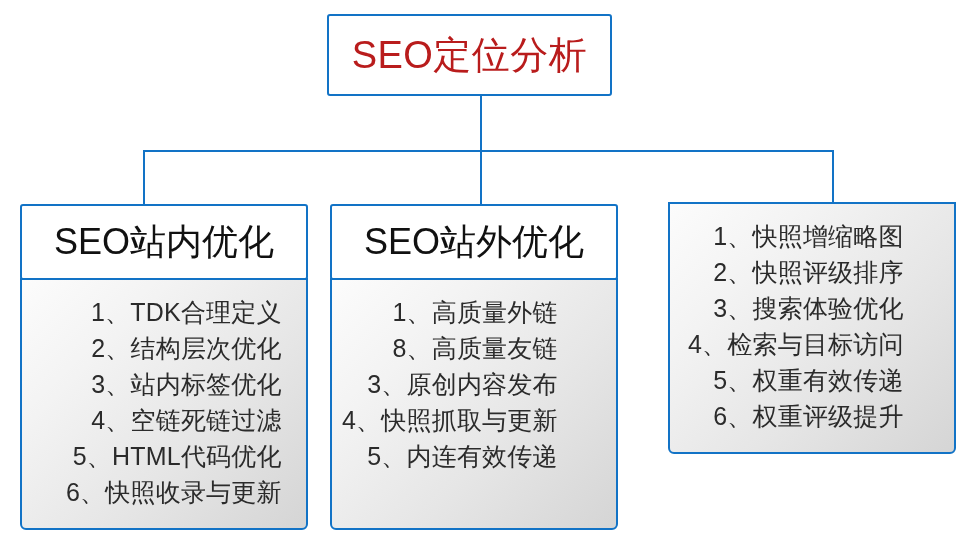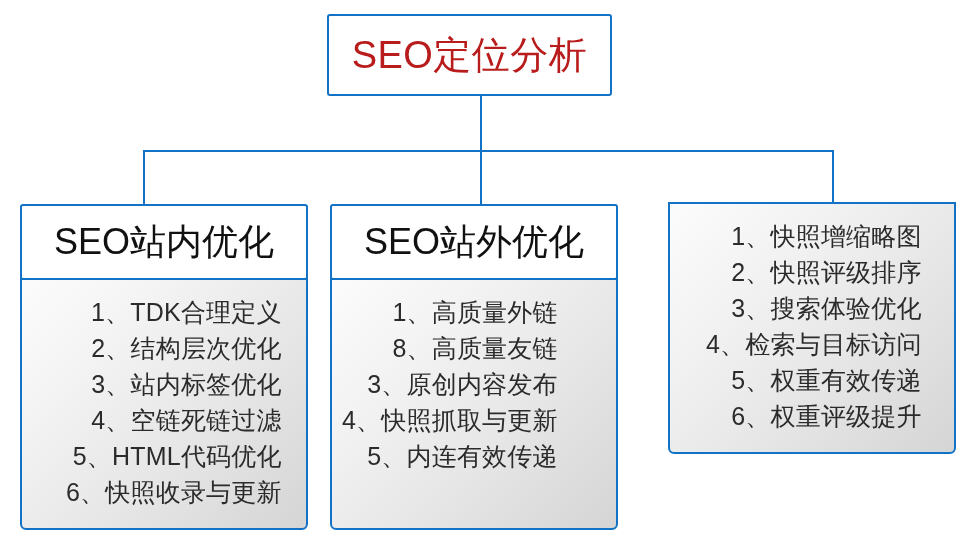--- a/index.html
+++ b/index.html
@@ -101,21 +101,21 @@
     text-align: right;
   }
   .col-items li {
     font-size: 25px;
     color: #2b2b2b;
     line-height: 36px;
     white-space: nowrap;
     letter-spacing: 0.2px;
   }
   
-  .col-3 .col-items { padding-left: 36px; }
+  .col-3 .col-items { padding-left: 18px; }
   .col-2 .col-items { padding-left: 10px; }
 </style>
 </head>
 <body>
 
 <div id="diagram">
 
   <div class="root-box">
     <span class="root-title">SEO定位分析</span>
   </div>

